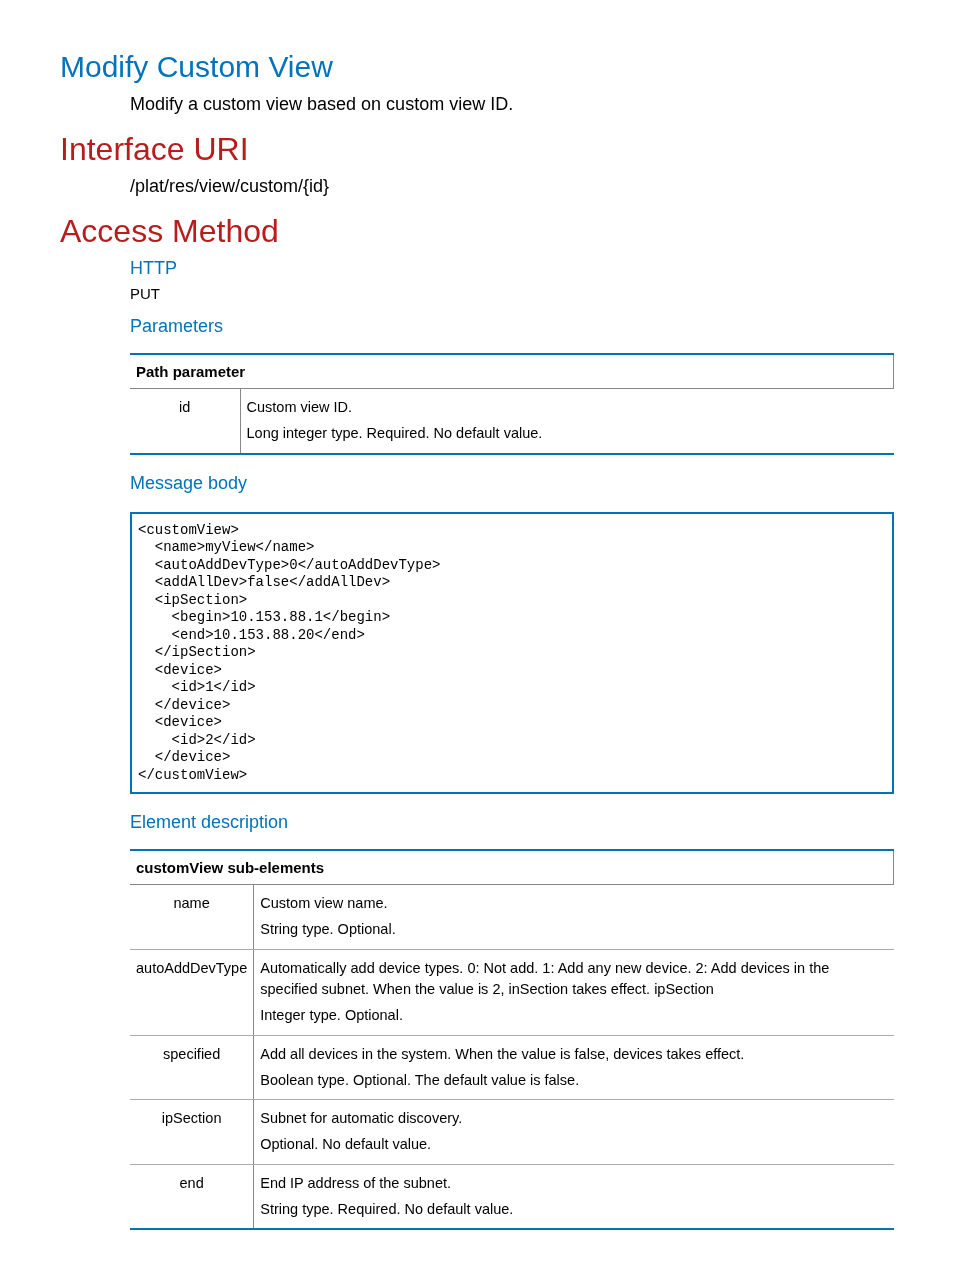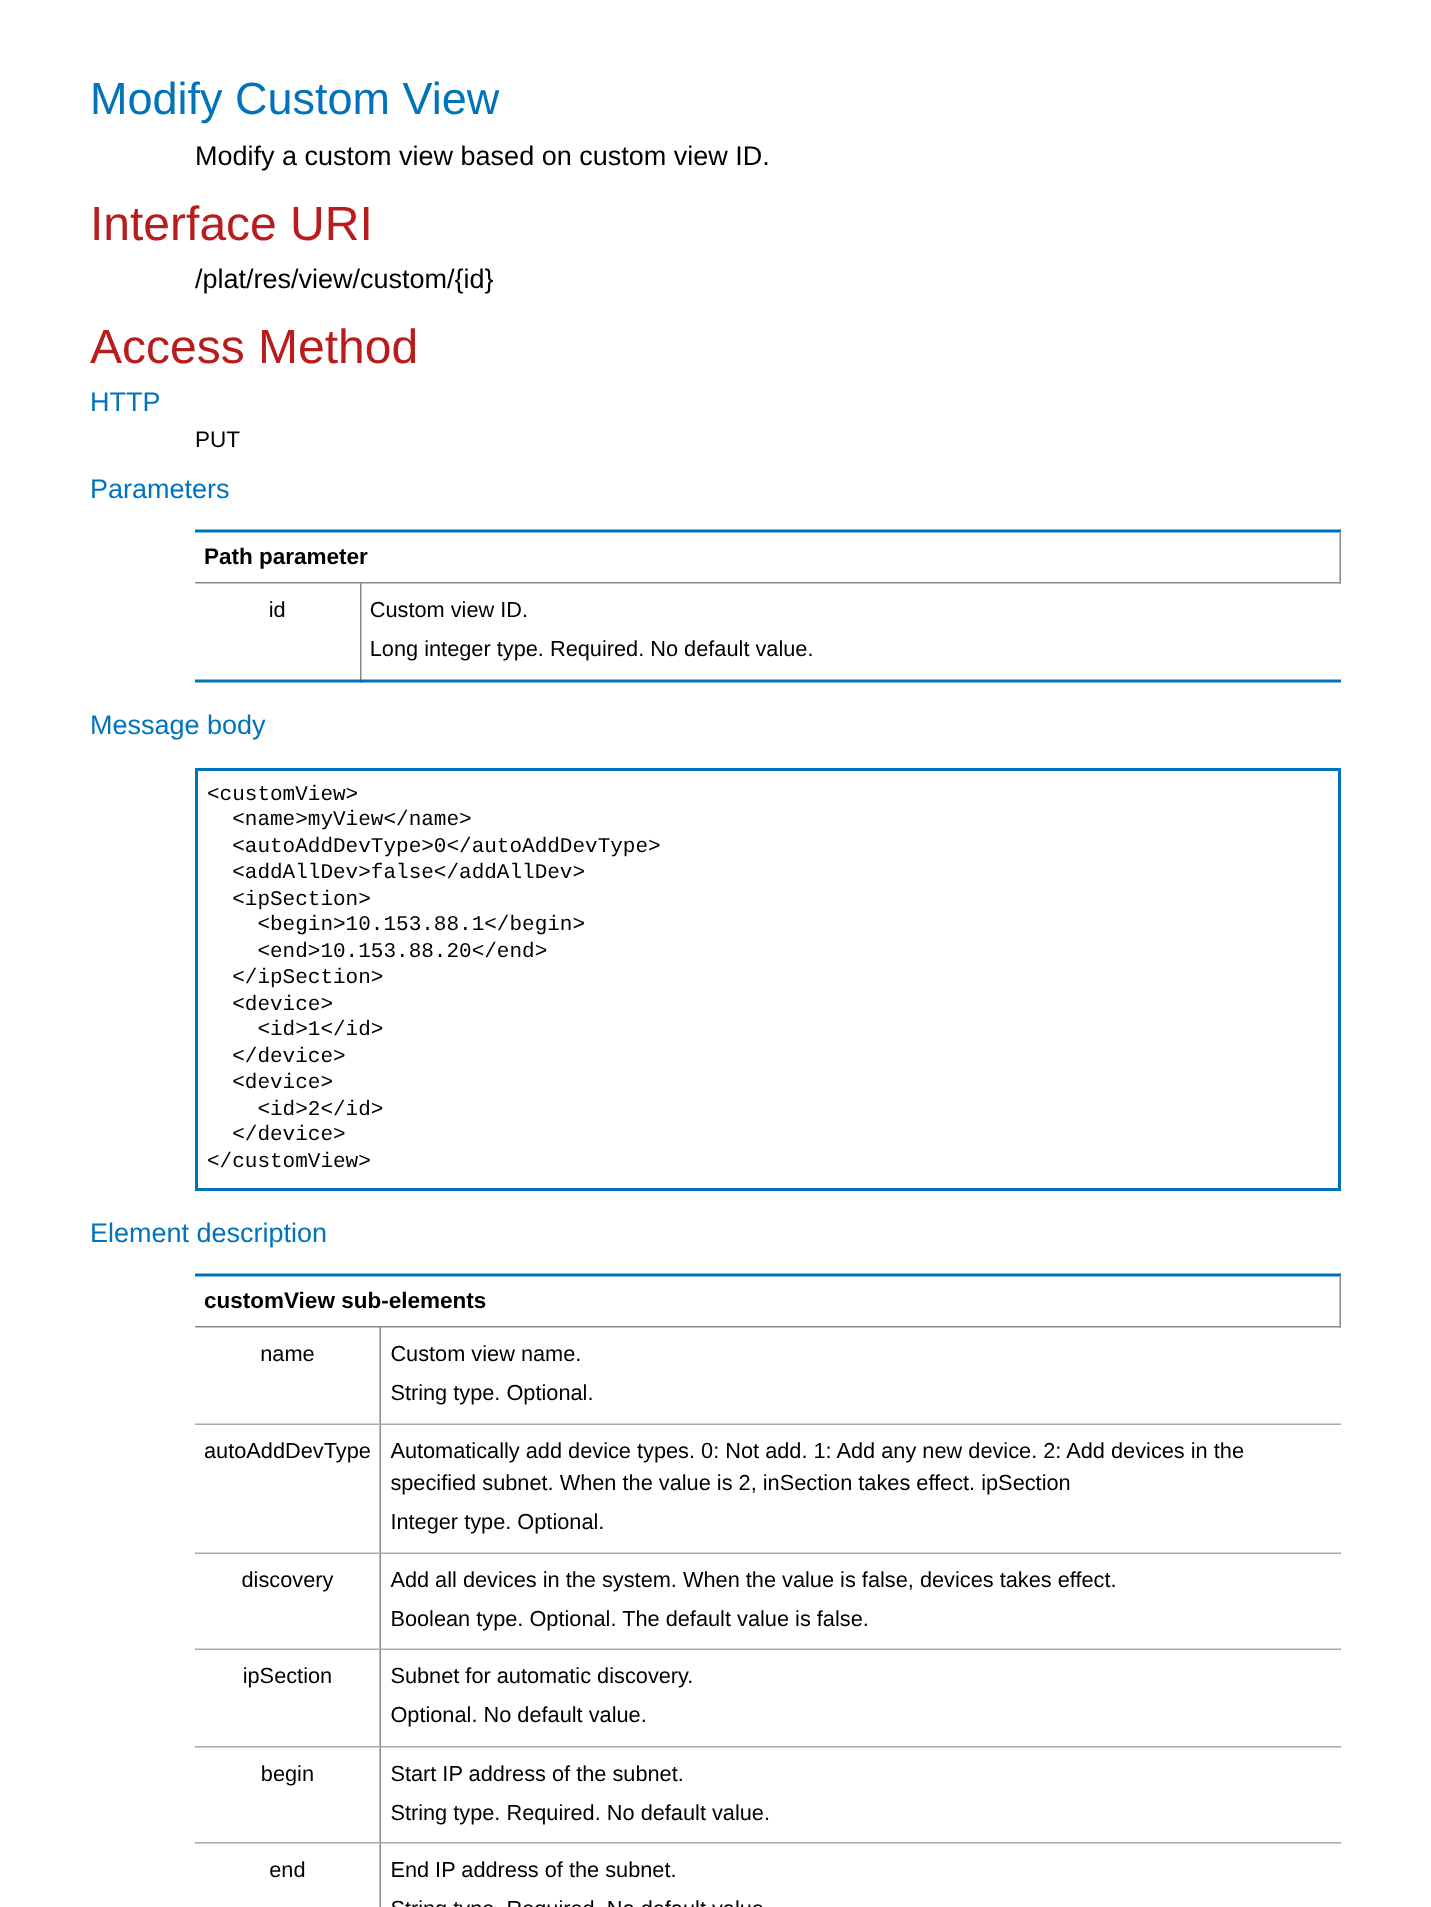--- a/index.html
+++ b/index.html
@@ -26,20 +26,21 @@
       margin-top: 16px;
       margin-bottom: 8px;
     }
     h3 {
       font-family: Arial, Helvetica, sans-serif;
       font-weight: normal;
       font-size: 18px;
       color: #0073ba;
       margin-top: 8px;
       margin-bottom: 6px;
+      margin-left: 70px;
     }
     .body-text {
       margin-left: 70px;
       margin-bottom: 6px;
       font-size: 18px;
     }
     .http-method {
       margin-left: 70px;
       font-size: 15px;
       margin-bottom: 14px;
@@ -161,41 +162,34 @@
         </td>
       </tr>
       <tr>
         <td class="first">autoAddDevType</td>
         <td>
           <div class="cell-para">Automatically add device types. 0: Not add. 1: Add any new device. 2: Add devices in the specified subnet. When the value is 2, inSection takes effect. ipSection</div>
           <div class="cell-para">Integer type. Optional.</div>
         </td>
       </tr>
       <tr>
-        <td class="first">discovery</td>
+        <td class="first">specified</td>
         <td>
           <div class="cell-para">Add all devices in the system. When the value is false, devices takes effect.</div>
           <div class="cell-para">Boolean type. Optional. The default value is false.</div>
         </td>
       </tr>
       <tr>
         <td class="first">ipSection</td>
         <td>
           <div class="cell-para">Subnet for automatic discovery.</div>
           <div class="cell-para">Optional. No default value.</div>
         </td>
       </tr>
       <tr>
-        <td class="first">begin</td>
-        <td>
-          <div class="cell-para">Start IP address of the subnet.</div>
-          <div class="cell-para">String type. Required. No default value.</div>
-        </td>
-      </tr>
-      <tr>
         <td class="first">end</td>
         <td>
           <div class="cell-para">End IP address of the subnet.</div>
           <div class="cell-para">String type. Required. No default value.</div>
         </td>
       </tr>
     </tbody>
 </table>
 
 </body></html>

